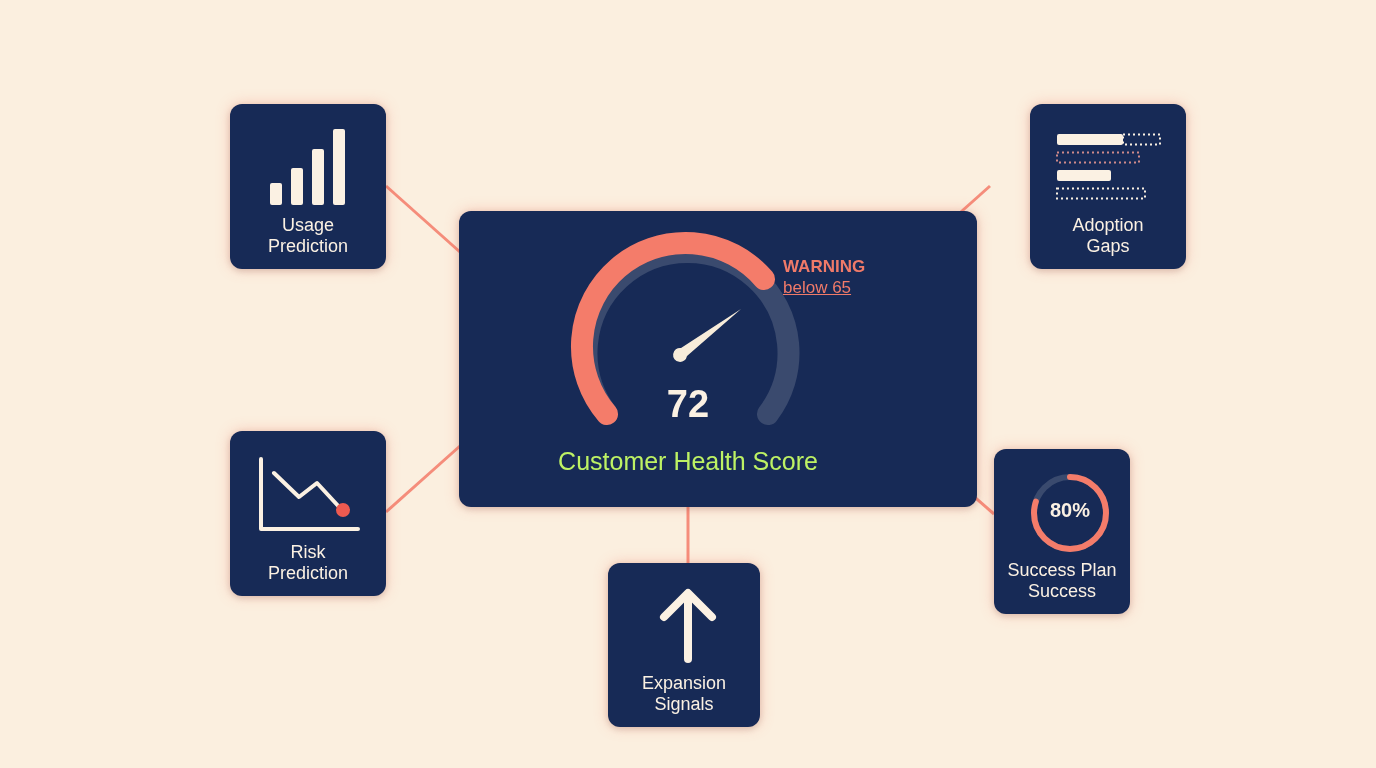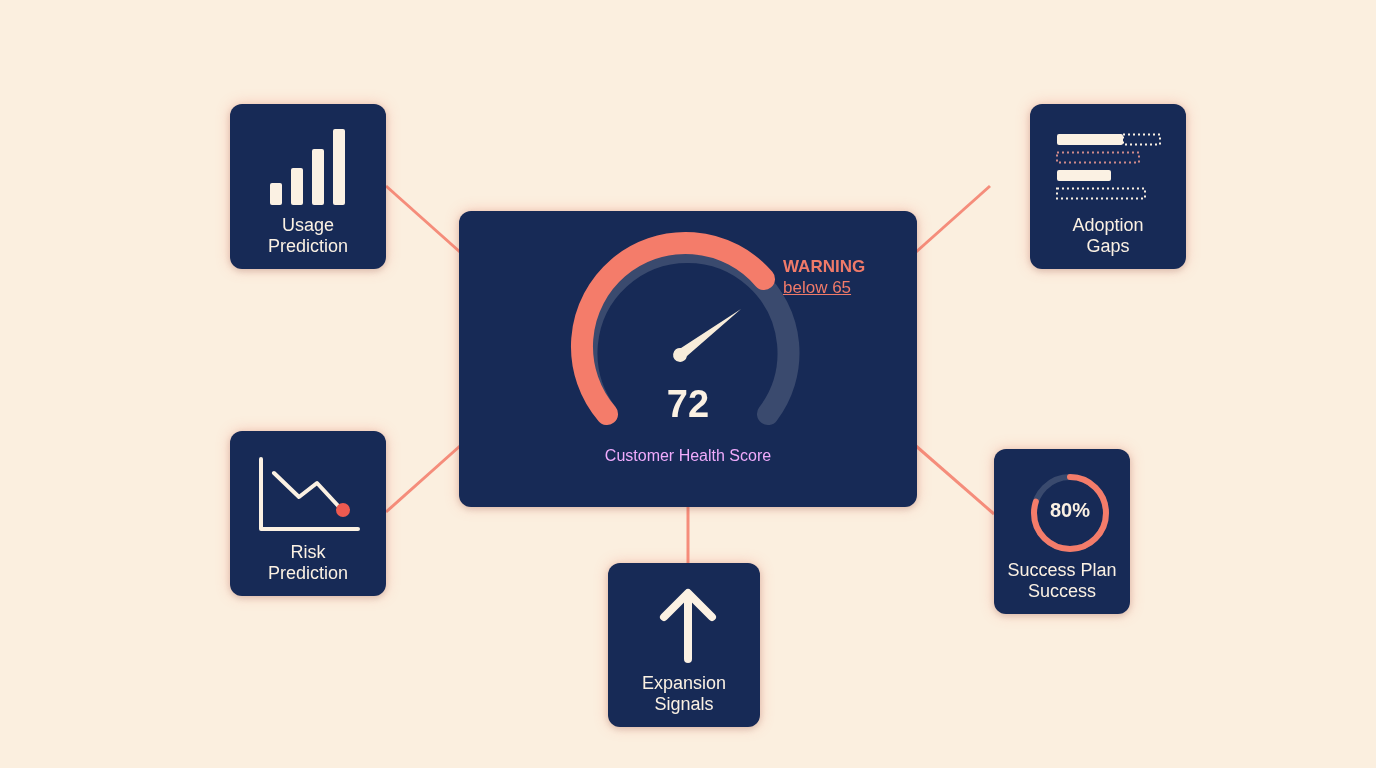--- a/index.html
+++ b/index.html
@@ -15,29 +15,29 @@
     box-shadow:0 0 14px rgba(245,120,100,0.35), 0 2px 6px rgba(0,0,0,0.15);
     color:#fbf1e3;
   }
   .node { width:156px; height:165px; }
   .node .label {
     position:absolute; left:0; right:0; bottom:12px; text-align:center;
     font-size:18px; line-height:21px; font-weight:500; color:#fbf1e3;
   }
   .node .label span { display:block; }
   .node svg.icon { position:absolute; }
-  .main { left:459px; top:211px; width:458px; height:296px; }
+  .main { left:459px; top:211px; width:518px; height:296px; }
   .main .gauge { position:absolute; left:0; top:0; }
   .score-value {
     position:absolute; left:0; width:458px; top:172px; text-align:center;
     font-size:38px; font-weight:700; color:#fbf1e3;
   }
   .score-title {
     position:absolute; left:0; width:458px; top:236px; text-align:center;
-    font-size:16px; font-weight:500; color:#f0abfc;
+    font-size:25px; font-weight:500; color:#bef264;
   }
   .warning {
     position:absolute; left:324px; top:45px; font-size:17px; line-height:21px; color:#f07a69;
   }
   .warning .w1 { font-weight:700; display:block; }
   .warning .w2 { display:block;text-decoration:underline; }
   .pct {
     position:absolute; left:0; width:152px; top:50px; text-align:center;
     font-size:20px; font-weight:700; color:#fbf1e3;
   }

